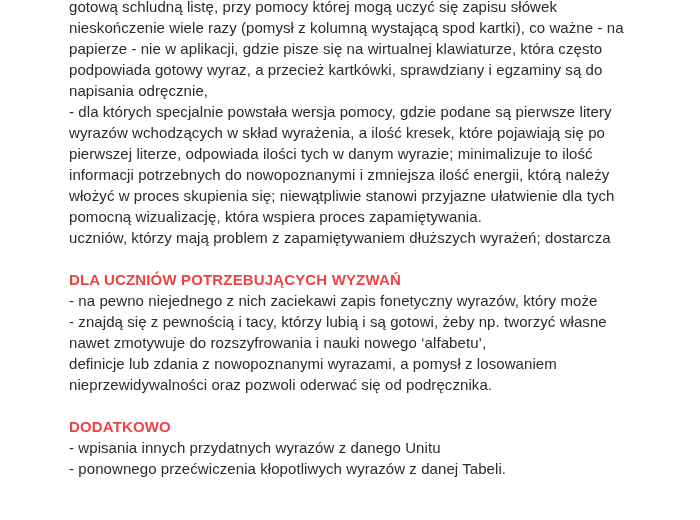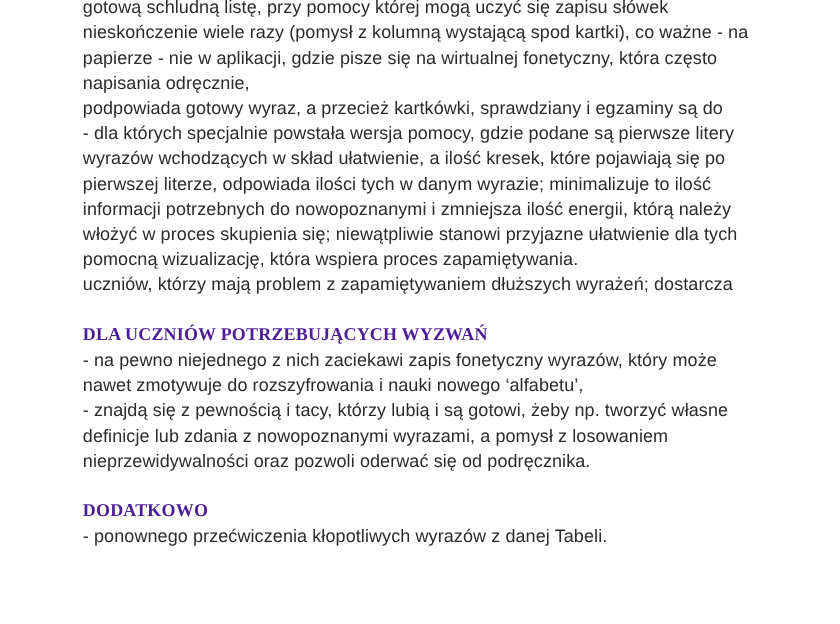--- a/index.html
+++ b/index.html
@@ -41,64 +41,64 @@
     display: block;
     font-size: 15px;
     line-height: 21px;
     color: #2b2b2b;
     white-space: pre-wrap;
     letter-spacing: 0.005em;
   }
 
   .line.heading {
     font-weight: bold;
-    color: #4c1d95;
+    color: #ef4444;
     letter-spacing: 0.01em;
-    font-family: Liberation Serif, serif;
   }
 
   
   .spacer {
     display: block;
     height: 21px;
   }
 </style>
 </head>
 <body>
 
 <div id="page">
   <div id="text-column">
       <div class="para">
         <span class="line">gotową schludną listę, przy pomocy której mogą uczyć się zapisu słówek</span>
         <span class="line">nieskończenie wiele razy (pomysł z kolumną wystającą spod kartki), co ważne - na</span>
-        <span class="line">papierze - nie w aplikacji, gdzie pisze się na wirtualnej fonetyczny, która często</span>
+        <span class="line">papierze - nie w aplikacji, gdzie pisze się na wirtualnej klawiaturze, która często</span>
+        <span class="line">podpowiada gotowy wyraz, a przecież kartkówki, sprawdziany i egzaminy są do</span>
         <span class="line">napisania odręcznie,</span>
-        <span class="line">podpowiada gotowy wyraz, a przecież kartkówki, sprawdziany i egzaminy są do</span>
         <span class="line">- dla których specjalnie powstała wersja pomocy, gdzie podane są pierwsze litery</span>
-        <span class="line">wyrazów wchodzących w skład ułatwienie, a ilość kresek, które pojawiają się po</span>
+        <span class="line">wyrazów wchodzących w skład wyrażenia, a ilość kresek, które pojawiają się po</span>
         <span class="line">pierwszej literze, odpowiada ilości tych w danym wyrazie; minimalizuje to ilość</span>
         <span class="line">informacji potrzebnych do nowopoznanymi i zmniejsza ilość energii, którą należy</span>
         <span class="line">włożyć w proces skupienia się; niewątpliwie stanowi przyjazne ułatwienie dla tych</span>
         <span class="line">pomocną wizualizację, która wspiera proces zapamiętywania.</span>
         <span class="line">uczniów, którzy mają problem z zapamiętywaniem dłuższych wyrażeń; dostarcza</span>
       </div>
       <span class="spacer"></span>
       <div class="para">
         <span class="line heading">DLA UCZNIÓW POTRZEBUJĄCYCH WYZWAŃ</span>
       </div>
       <span class="spacer" style="height: 0px;"></span>
       <div class="para">
         <span class="line">- na pewno niejednego z nich zaciekawi zapis fonetyczny wyrazów, który może</span>
+        <span class="line">- znajdą się z pewnością i tacy, którzy lubią i są gotowi, żeby np. tworzyć własne</span>
         <span class="line">nawet zmotywuje do rozszyfrowania i nauki nowego ‘alfabetu’,</span>
-        <span class="line">- znajdą się z pewnością i tacy, którzy lubią i są gotowi, żeby np. tworzyć własne</span>
         <span class="line">definicje lub zdania z nowopoznanymi wyrazami, a pomysł z losowaniem</span>
         <span class="line">nieprzewidywalności oraz pozwoli oderwać się od podręcznika.</span>
       </div>
       <span class="spacer"></span>
       <div class="para">
         <span class="line heading">DODATKOWO</span>
       </div>
       <span class="spacer" style="height: 0px;"></span>
       <div class="para">
+        <span class="line">- wpisania innych przydatnych wyrazów z danego Unitu</span>
         <span class="line">- ponownego przećwiczenia kłopotliwych wyrazów z danej Tabeli.</span>
       </div>
     </div>
 </div>
 
 </body></html>

